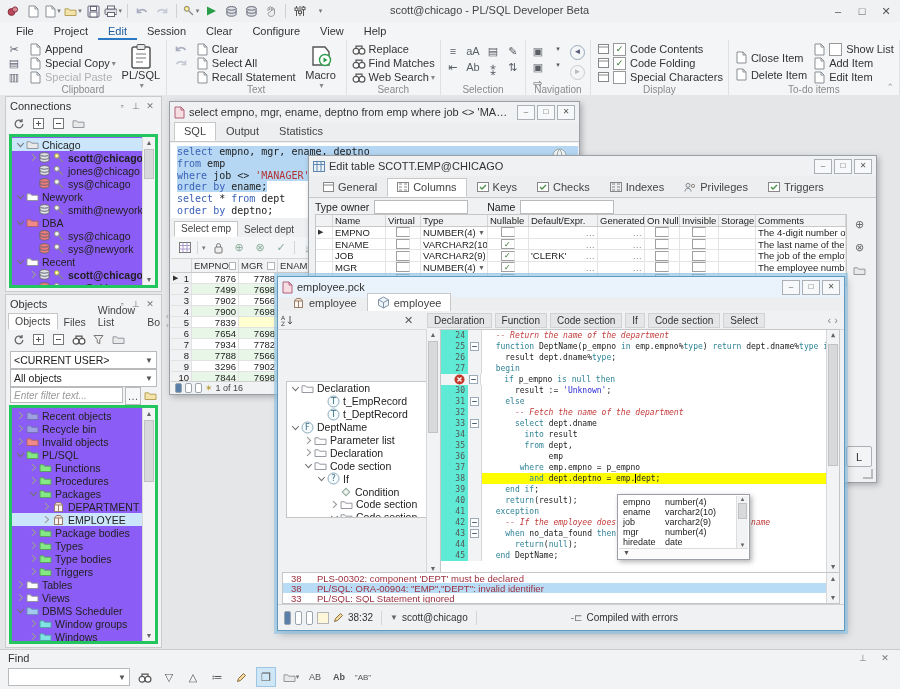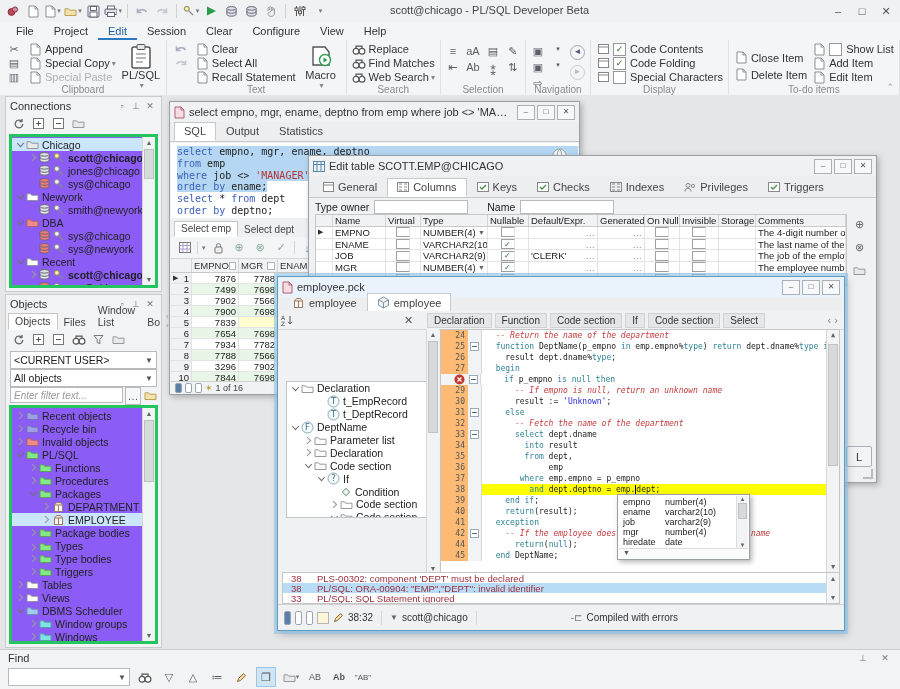--- a/index.html
+++ b/index.html
@@ -112,21 +112,21 @@
   
   #emp{left:277px;top:181px;width:566px;height:353px;z-index:3;border:1px solid #5f9bc0;box-shadow:0 0 0 3px rgba(140,195,230,.6),2px 3px 8px rgba(0,0,0,.25);}
   #emp .wtitle{background:#eaf3fb;}
   #emp-tool{position:absolute;top:34px;left:0;right:0;height:18px;display:flex;align-items:center;background:#f0f1f2;border-bottom:1px solid #d8d8d8;}
   .crumb{background:#e4e6e8;border:1px solid #d0d2d4;padding:1px 6px;margin-right:3px;font-size:10px;color:#333;white-space:nowrap;}
   #emp-tree{position:absolute;top:52px;left:4px;width:144px;bottom:56px;background:#fff;border:1px solid #c4c6c8;overflow:hidden;}
   #emp-treewrap{position:absolute;top:52px;left:4px;width:156px;bottom:56px;}
   #emp-code{position:absolute;top:52px;left:162px;right:4px;bottom:56px;background:#fff;border:1px solid #c4c6c8;overflow:hidden;
        font-family:"DejaVu Sans Mono",monospace;font-size:8px;line-height:11px;}
   .codeline{display:flex;height:11px;align-items:center;}
-  .lnum{width:24px;text-align:right;color:#555;font-size:8px;flex:none;padding-right:3px;background:#fdba74;}
+  .lnum{width:24px;text-align:right;color:#555;font-size:8px;flex:none;padding-right:3px;background:#5eead4;}
   .fcol{width:13px;flex:none;display:flex;align-items:center;justify-content:center;background:#f2f3f4;border-right:1px solid #d8d8d8;height:11px;}
   .ctext{white-space:pre;flex:1;padding-left:4px;}
   .codeline.hl .ctext{background:#ffff00;}
   .k2{color:#2f8397;} .c2{color:#c43b3b;font-style:italic;} .s2{color:#2d2dd4;} .p2{color:#222;}
   .caret{display:inline-block;width:1px;height:9px;background:#000;vertical-align:middle;}
   #emp-errors{position:absolute;left:4px;right:4px;bottom:26px;height:30px;background:#fff;border:1px solid #c4c6c8;font-size:9.5px;overflow:hidden;}
   .erow{display:flex;height:10px;align-items:center;color:#9c2f3f;white-space:nowrap;}
   .erow.sel{background:#b8dcf5;}
   .erow .eln{width:26px;text-align:left;padding-left:8px;flex:none;}
   #emp-status{position:absolute;left:0;right:0;bottom:0;height:25px;background:#f0f1f2;border-top:1px solid #d0d0d0;display:flex;align-items:center;gap:4px;padding:0 6px;font-size:10px;color:#333;}
@@ -1004,21 +1004,21 @@
                   <path d="M3 1.2l3.6 3.3L3 7.8" fill="none" stroke="#9a9a9a" stroke-width="1.1"></path>
                 </svg>
               </span>
               <span class="tico">
                 <svg width="13" height="11">
                   <path d="M1 9.5V2.8h3.6l1 1.4h6.4v5.3z" fill="#84e884" stroke="#55a055" stroke-width="0.9" stroke-linejoin="round"></path>
                 </svg>
               </span>
               <span class="tlabel">Package bodies</span>
             </div>
-            <div class="trow" style="height: 13px; padding-left: 15px; align-items: flex-end;">
+            <div class="trow" style="height: 13px; padding-left: 15px;">
               <span class="exp">
                 <svg width="9" height="9">
                   <path d="M3 1.2l3.6 3.3L3 7.8" fill="none" stroke="#9a9a9a" stroke-width="1.1"></path>
                 </svg>
               </span>
               <span class="tico">
                 <svg width="13" height="11">
                   <path d="M1 9.5V2.8h3.6l1 1.4h6.4v5.3z" fill="#84e884" stroke="#55a055" stroke-width="0.9" stroke-linejoin="round"></path>
                 </svg>
               </span>
@@ -1835,25 +1835,20 @@
             </span>
             <span class="fcol">
               <svg width="9" height="9">
                 <rect x="0.5" y="0.5" width="8" height="8" fill="#fff" stroke="#9aaab8"></rect>
                 <path d="M2.2 4.5h4.6" stroke="#44606e"></path>
               </svg>
             </span>
             <span class="ctext"><span class="p2">    </span><span class="k2">if</span><span class="p2"> p_empno </span><span class="k2">is</span><span class="p2"> </span><span class="k2">null</span><span class="p2"> </span><span class="k2">then</span></span>
           </div>
           <div class="codeline">
-            <span class="lnum">29</span>
-            <span class="fcol"></span>
-            <span class="ctext"><span class="p2">      </span><span class="c2">-- If empno is null, return an unknown name</span></span>
-          </div>
-          <div class="codeline">
             <span class="lnum">30</span>
             <span class="fcol"></span>
             <span class="ctext"><span class="p2">      result := </span><span class="s2">'Unknown'</span><span class="p2">;</span></span>
           </div>
           <div class="codeline">
             <span class="lnum">31</span>
             <span class="fcol">
               <svg width="9" height="9">
                 <rect x="0.5" y="0.5" width="8" height="8" fill="#fff" stroke="#9aaab8"></rect>
                 <path d="M2.2 4.5h4.6" stroke="#44606e"></path>
@@ -1918,20 +1913,30 @@
           </div>
           <div class="codeline">
             <span class="lnum">42</span>
             <span class="fcol">
               <svg width="9" height="9">
                 <rect x="0.5" y="0.5" width="8" height="8" fill="#fff" stroke="#9aaab8"></rect>
                 <path d="M2.2 4.5h4.6" stroke="#44606e"></path>
               </svg>
             </span>
             <span class="ctext"><span class="p2">    </span><span class="c2">-- If the employee does not exist, return an empty name</span></span>
+          </div>
+          <div class="codeline">
+            <span class="lnum">43</span>
+            <span class="fcol">
+              <svg width="9" height="9">
+                <rect x="0.5" y="0.5" width="8" height="8" fill="#fff" stroke="#9aaab8"></rect>
+                <path d="M2.2 4.5h4.6" stroke="#44606e"></path>
+              </svg>
+            </span>
+            <span class="ctext"><span class="p2">    </span><span class="k2">when</span><span class="p2"> no_data_found </span><span class="k2">then</span></span>
           </div>
           <div class="codeline">
             <span class="lnum">44</span>
             <span class="fcol"></span>
             <span class="ctext"><span class="p2">      </span><span class="k2">return</span><span class="p2">(</span><span class="k2">null</span><span class="p2">);</span></span>
           </div>
           <div class="codeline">
             <span class="lnum">45</span>
             <span class="fcol"></span>
             <span class="ctext"><span class="p2">  </span><span class="k2">end</span><span class="p2"> DeptName;</span></span>

